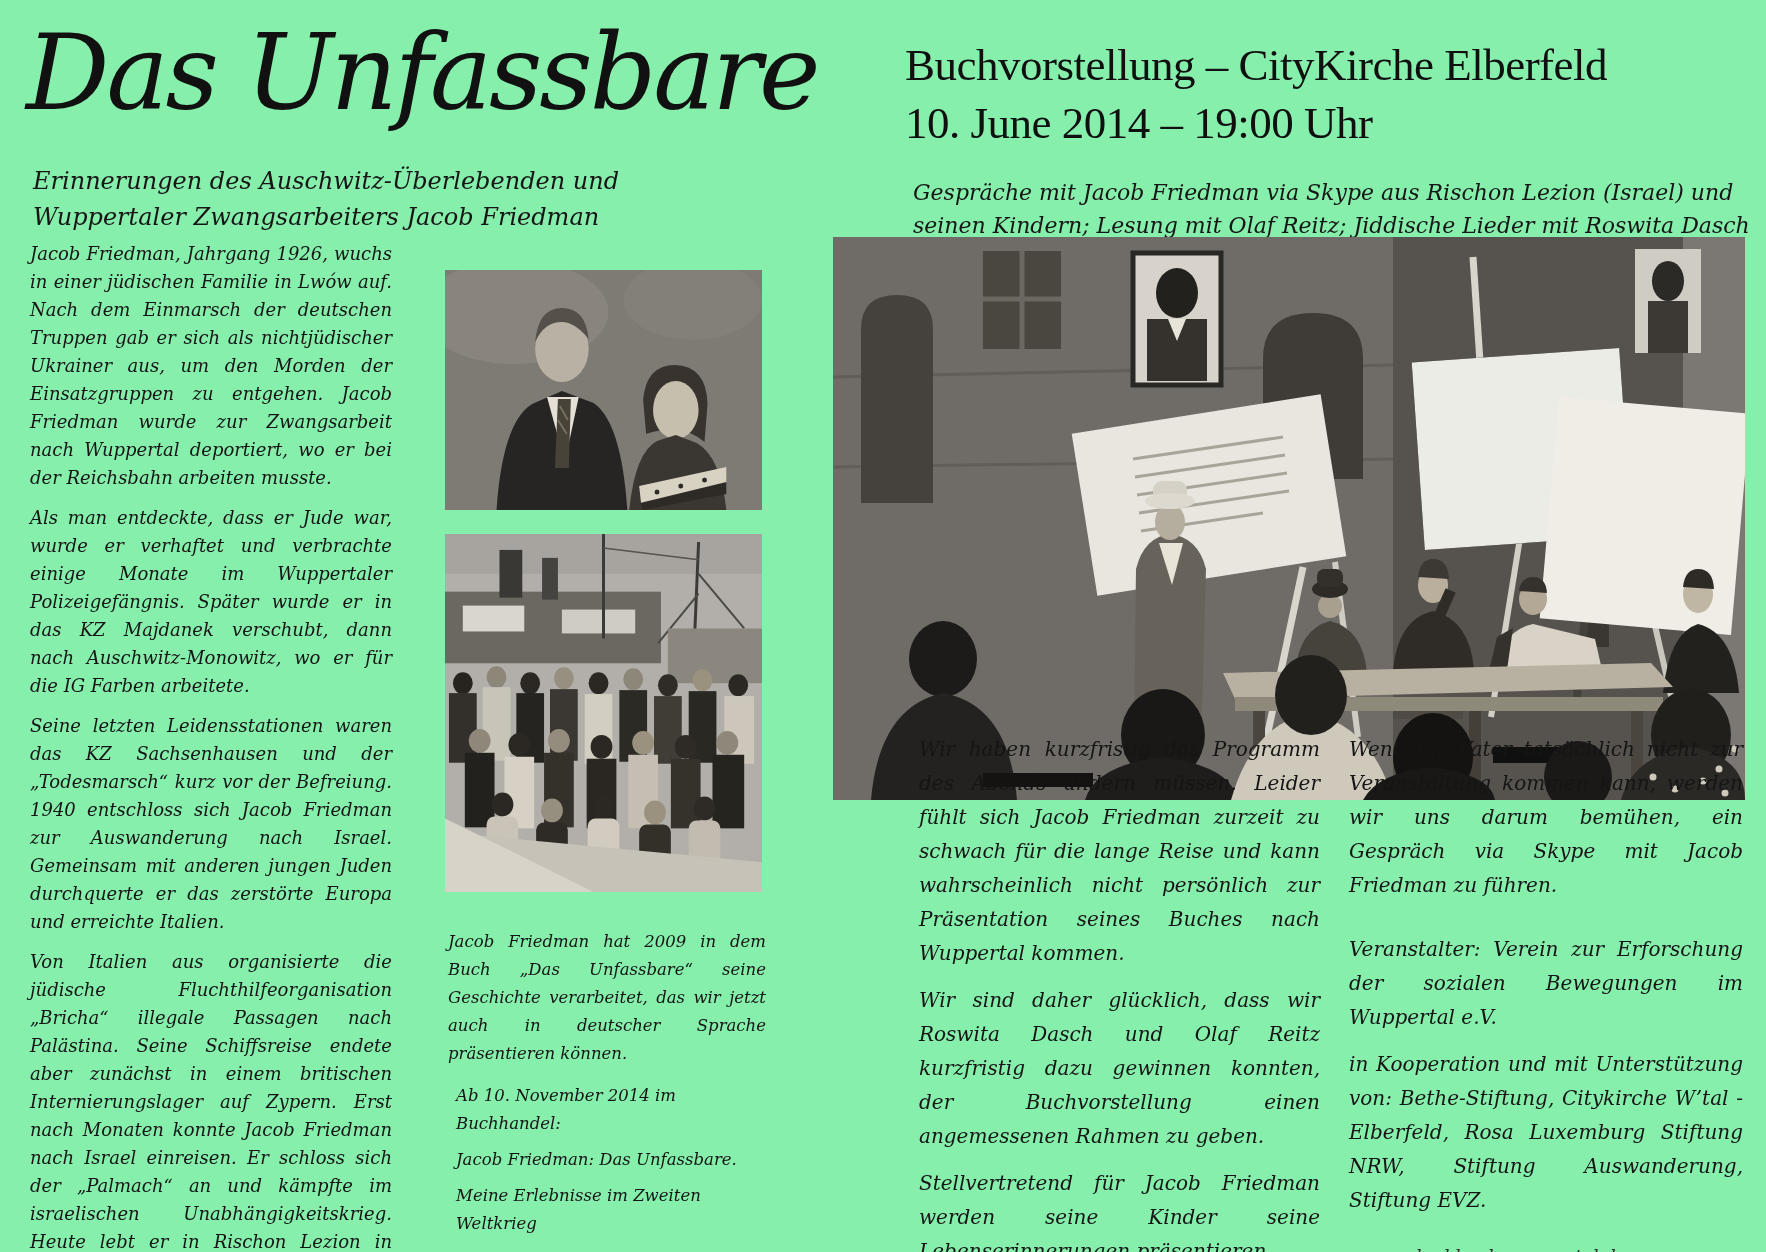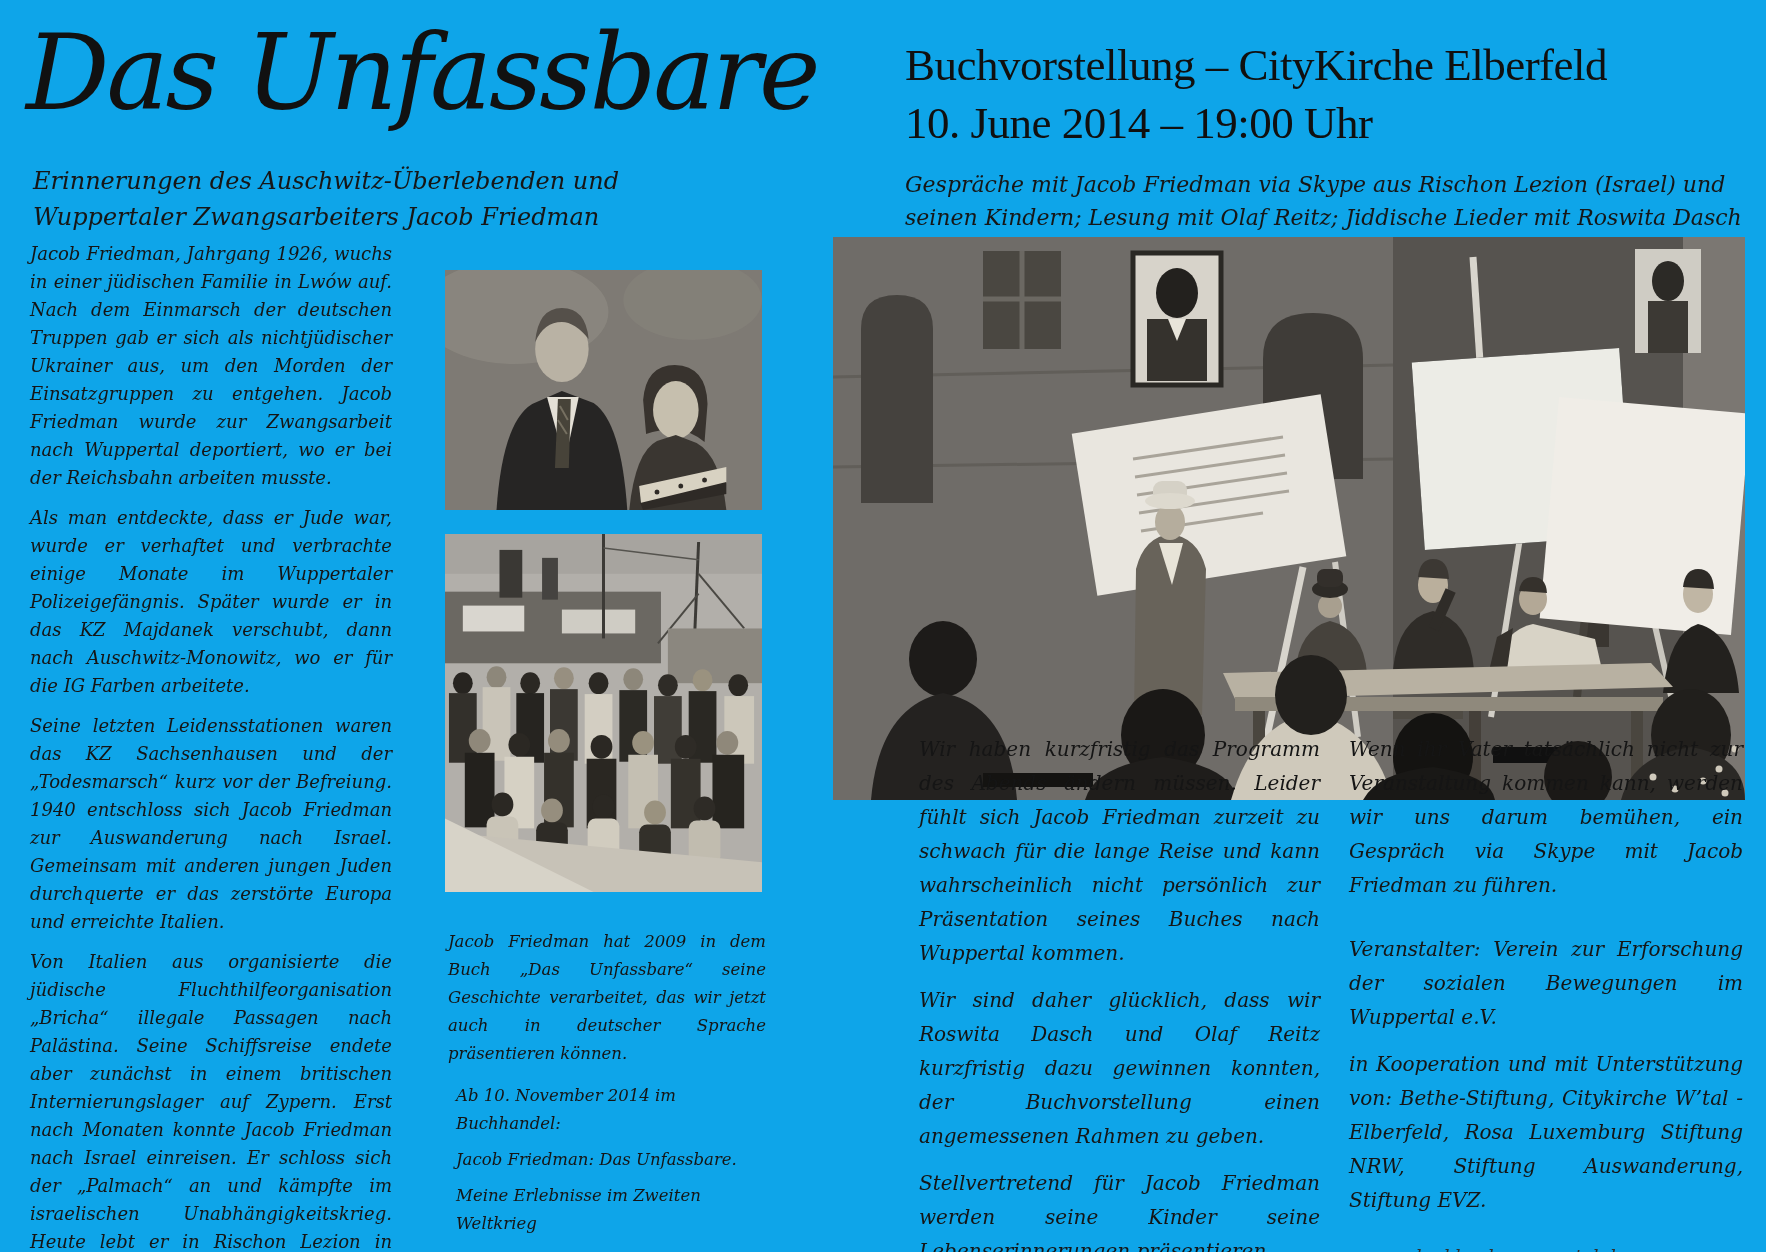--- a/index.html
+++ b/index.html
@@ -1,19 +1,19 @@
 <!DOCTYPE html>
 <html lang="de"><head>
 <meta charset="utf-8">
 <style>
   html,body{margin:0;padding:0;background:#e8e8e8;}
   .sheet{
     position:relative;
     width:1766px;height:1252px;
-    background:#0ea5e9;
+    background:#86efac;
     overflow:hidden;
     color:#151515;
     font-family:"DejaVu Serif", serif;
   }
   
   .title{
     position:absolute;left:26px;top:12px;
     font-style:italic;font-weight:normal;
     font-size:104px;letter-spacing:-3px;margin:0;
     white-space:nowrap;color:#111;
@@ -40,21 +40,21 @@
   .midcol .bookline{margin:8px;}
   .midcol .isbn{margin:2px 0 0 0;font-size:15px;white-space:nowrap;}
   
   .rhead{
     position:absolute;left:905px;top:36px;width:850px;margin:0;
     font-family:"Liberation Serif", serif;
     font-weight:normal;font-size:45px;line-height:58px;color:#101010;
     letter-spacing:-0.5px;white-space:nowrap;
   }
   .rintro{
-    position:absolute;left:905px;top:168px;width:848px;margin:0;
+    position:absolute;left:905px;top:168px;width:848px;margin:8px;
     font-style:italic;font-size:22px;line-height:33px;color:#161616;
   }
   .photo3{left:833px;top:237px;width:912px;height:563px;}
   .rcol{
     position:absolute;top:732px;
     font-style:italic;font-size:20px;line-height:34px;
     text-align:justify;
   }
   .rcol p{margin:0 0 13px 11px;}
   .rcol1{left:908px;width:412px;}

